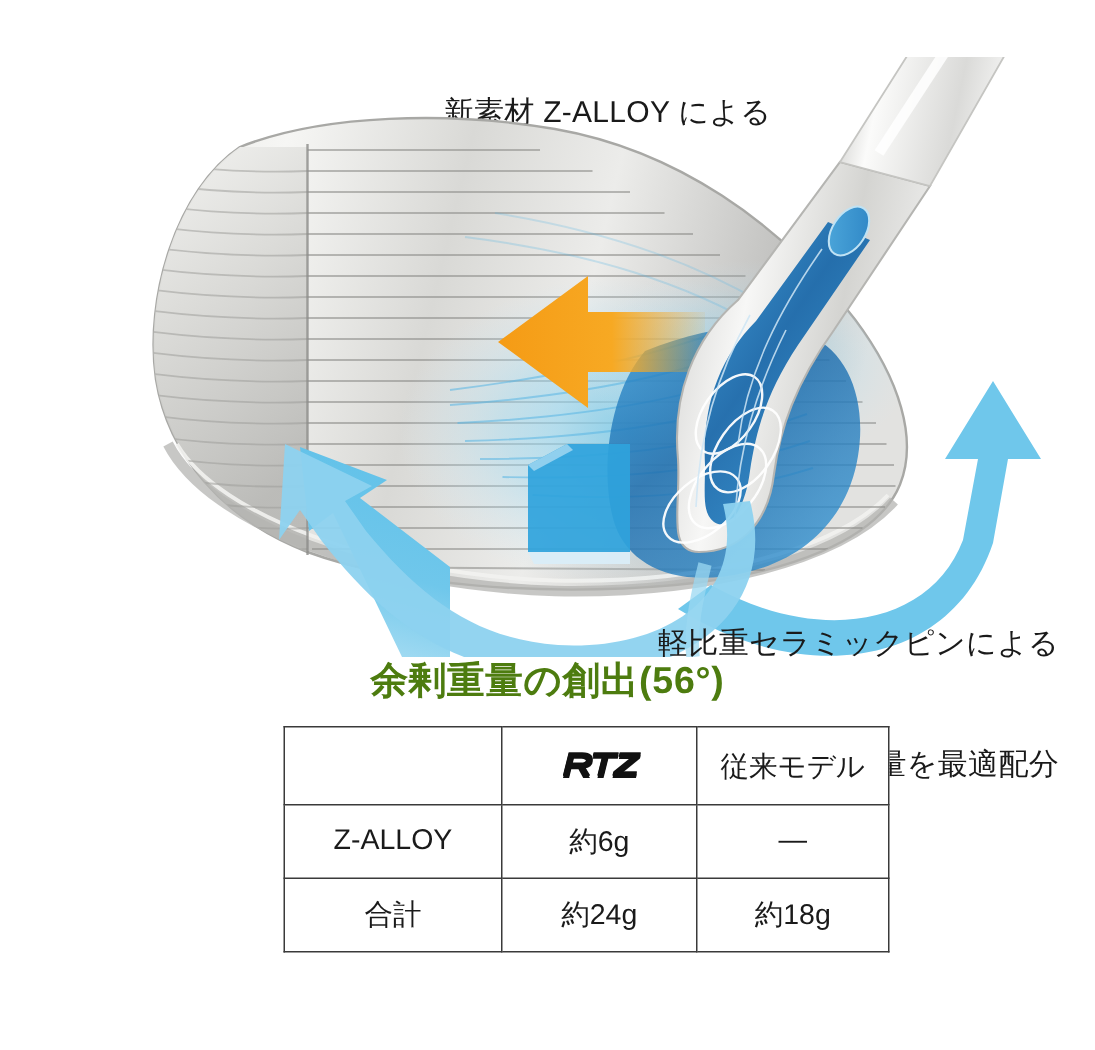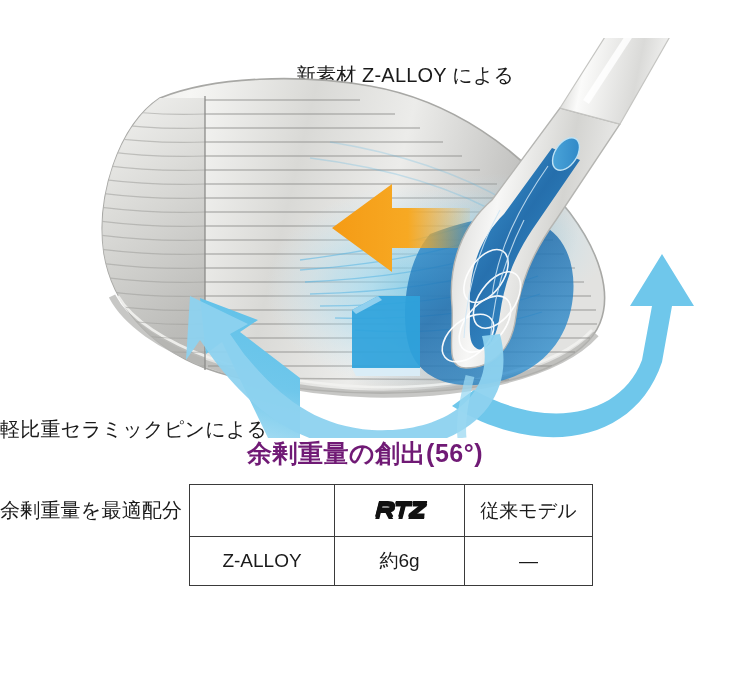--- a/index.html
+++ b/index.html
@@ -25,38 +25,38 @@
     white-space: pre;
     font-weight: 400;
   }
   #annot-top {
     left: 0; right: 0; top: 8px;
     text-align: center;
     padding-left: 80px;
   }
   #annot-bottom {
     left: 0; right: 24px; top: 362px;
-    text-align: left;
+    text-align: right;
   }
 
   
   #illus {
     position: absolute;
     left: 0; top: 38px;
     width: 730px; height: 400px;
   }
 
   
   #table-title {
     position: absolute;
     left: 0; right: 0; top: 437px;
     text-align: center;
     font-size: 25px;
     font-weight: 700;
-    color: #701a75;
+    color: #4d7c0f;
     letter-spacing: 0.5px;
   }
   #spec-table {
     position: absolute;
     left: 189px; top: 484px;
     width: 403px;
     border-collapse: collapse;
     table-layout: fixed;
     background: #fff;
   }
@@ -324,16 +324,21 @@
         </td>
         <td class="jp">従来モデル</td>
       </tr>
     </thead>
     <tbody>
       <tr>
         <td>Z-ALLOY</td>
         <td>約6g</td>
         <td class="dash">—</td>
       </tr>
+      <tr>
+        <td>合計</td>
+        <td>約24g</td>
+        <td>約18g</td>
+      </tr>
     </tbody>
   </table>
 
 </div>
 
 </body></html>

